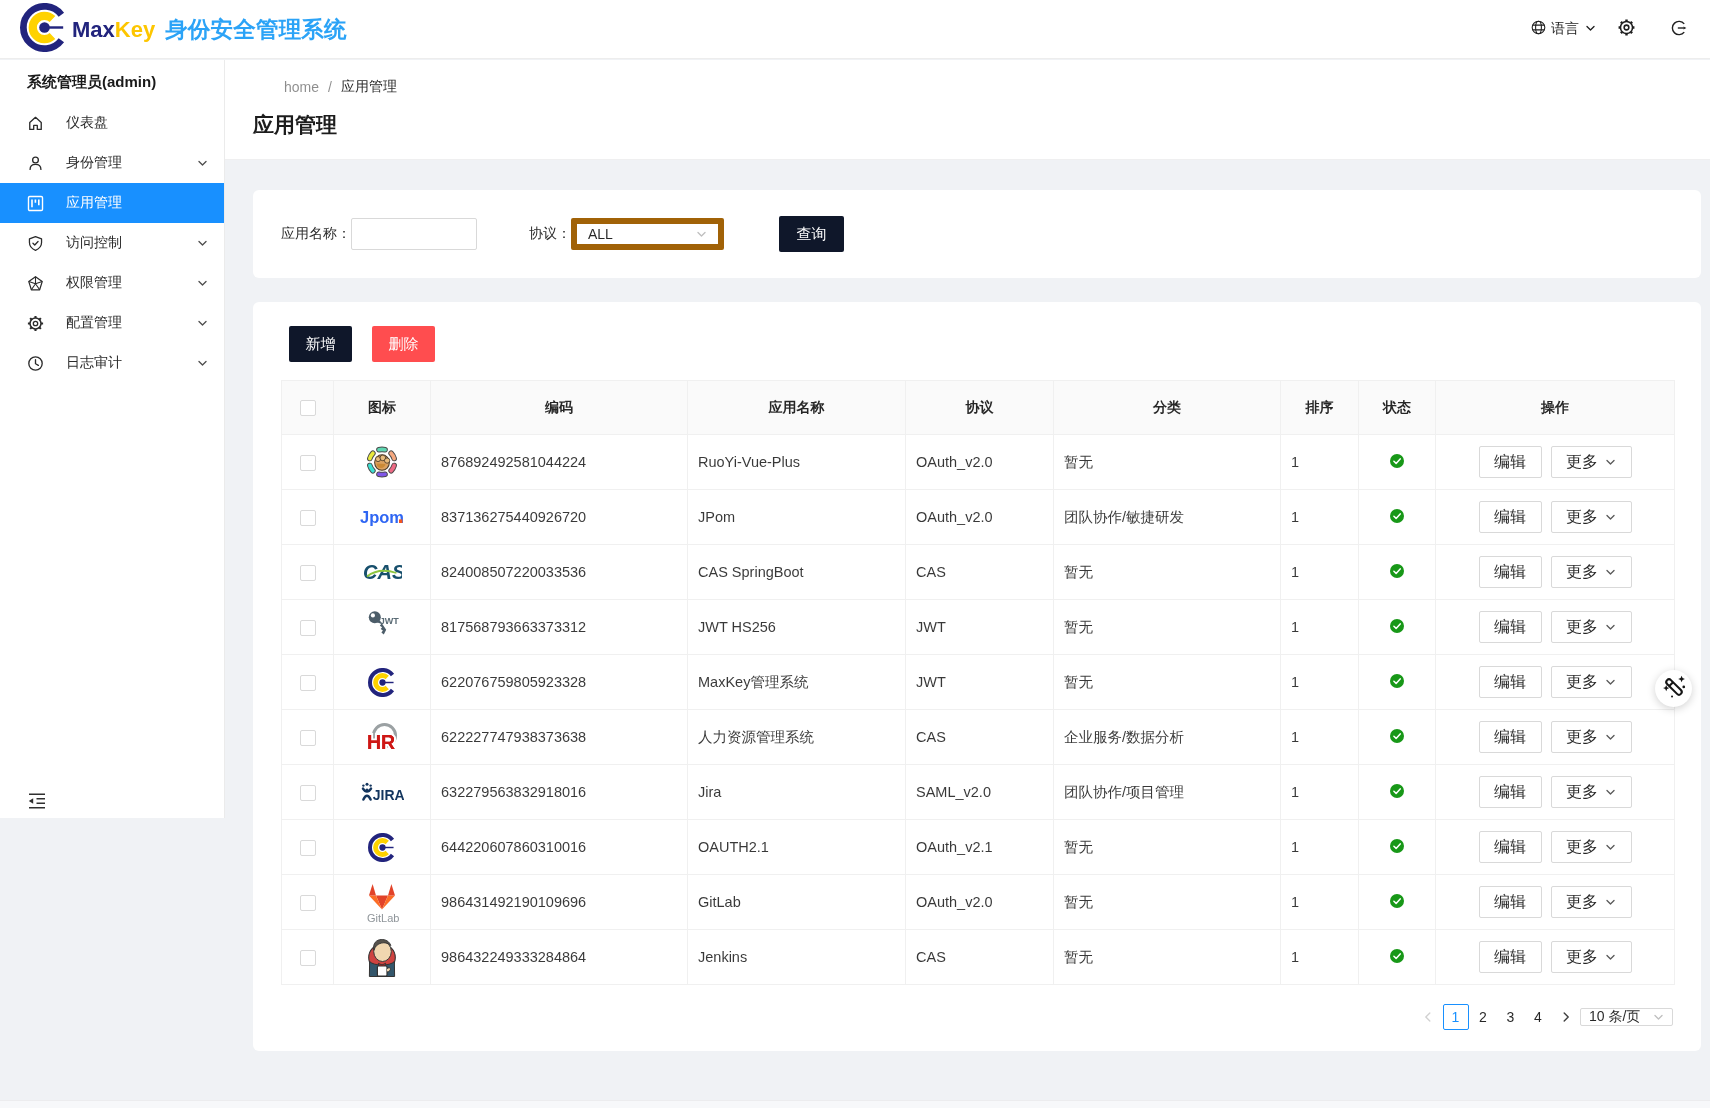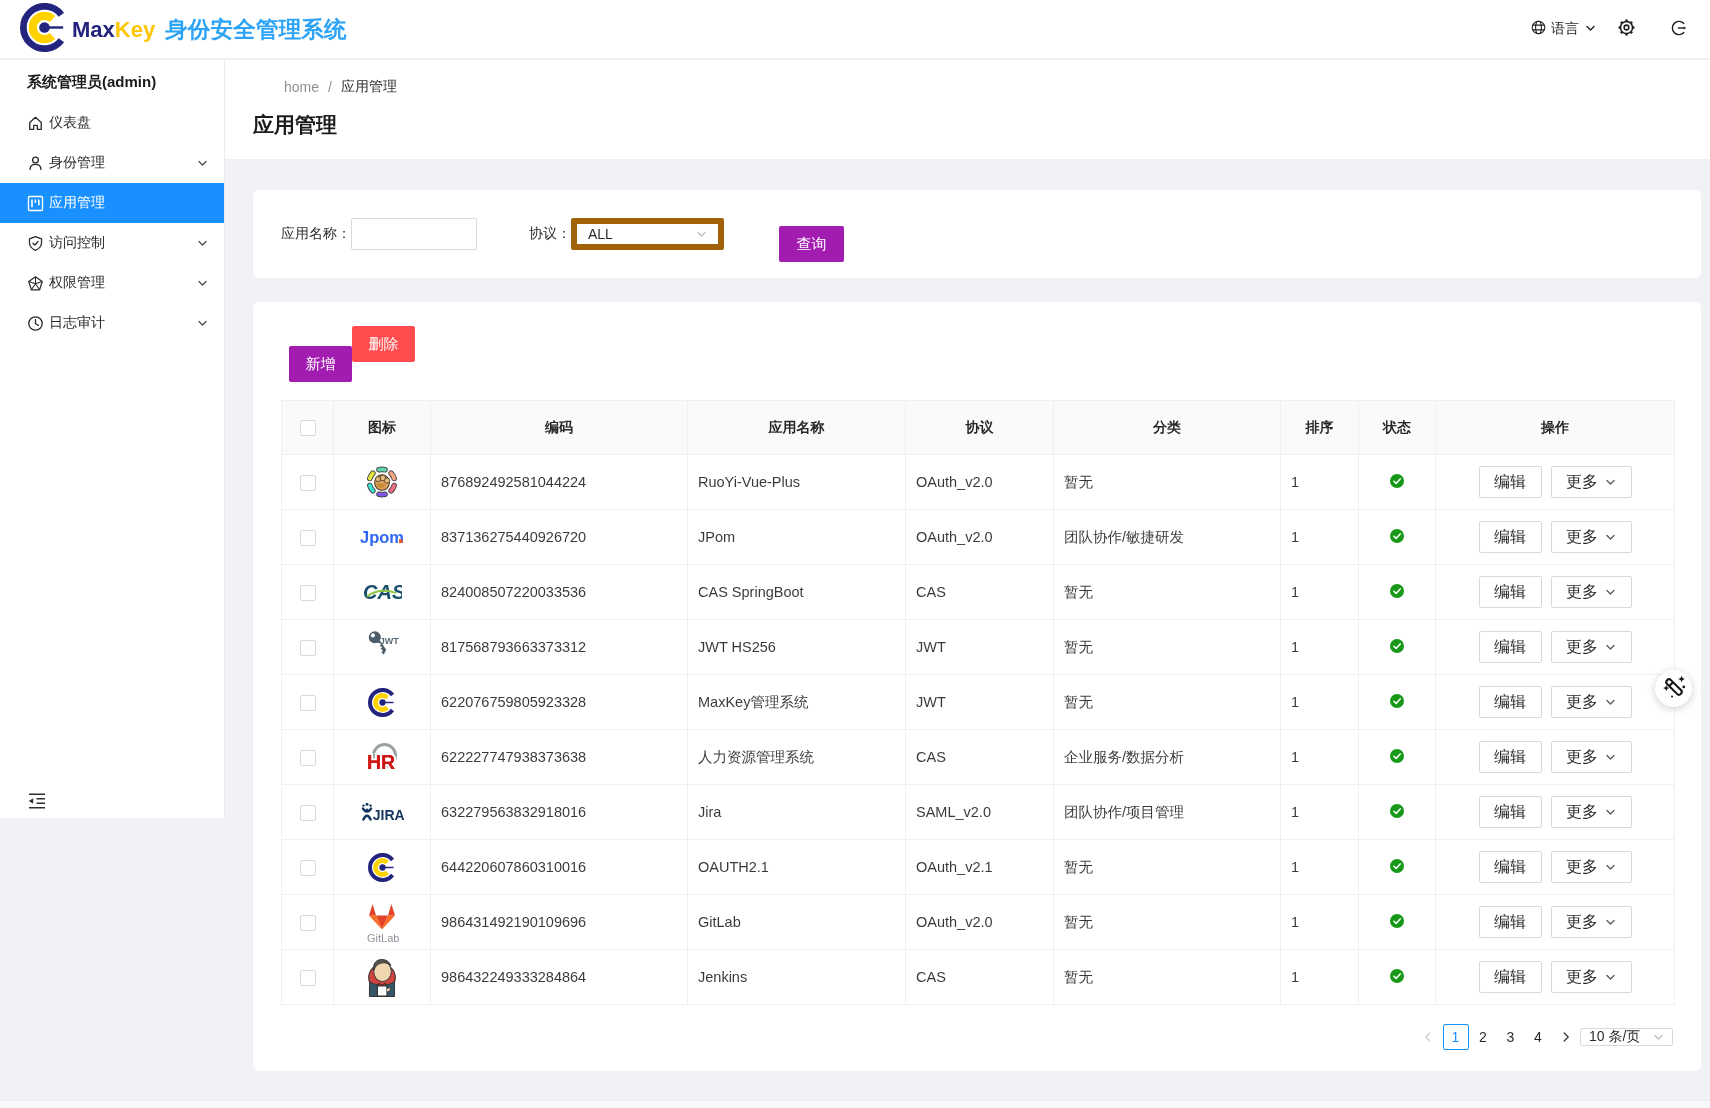--- a/index.html
+++ b/index.html
@@ -34,21 +34,21 @@
     position:absolute; left:0; top:60px; width:225px; height:758px;
     background:#fff; border-right:1px solid #ebebeb; z-index:20;
   }
   .side-user { font-weight:700; font-size:15px; color:#1a1a1a; padding:13px 0 0 27px; height:43px; }
   .menu { margin-top:0; }
   .menu-item {
     height:40px; display:flex; align-items:center; padding:0 16px 0 27px;
     color:#2b2b2b; cursor:pointer; position:relative; font-size:14px;
   }
   .menu-item .mi-icon { width:17px; height:17px; flex:0 0 17px; display:flex; align-items:center; }
-  .menu-item .mi-label { margin-left:5px; }
+  .menu-item .mi-label { margin-left:22px; }
   .menu-item .mi-arrow { margin-left:auto; display:flex; color:#4d4d4d; }
   .menu-item.selected { background:#1890ff; color:#fff; }
   .side-fold { position:absolute; left:27px; bottom:7px; width:20px; height:20px; cursor:pointer; }
   
   .main { position:absolute; left:225px; top:60px; width:1485px; }
   .band { background:#fff; height:100px; padding:18px 0 0 28px; border-bottom:1px solid #efeff0;}
   .crumb { font-size:14px; color:rgba(0,0,0,.45); display:flex; align-items:center;margin-left:31px; }
   .crumb .sep { margin:0 9px; color:rgba(0,0,0,.45); }
   .crumb .cur { color:rgba(0,0,0,.85); }
   .page-title { margin-top:15px; font-size:21px; font-weight:600; color:#1c1c1c; }
@@ -59,28 +59,28 @@
   .f-label { font-size:14px; color:rgba(0,0,0,.85); }
   .f-input { width:126px; height:32px; border:1px solid #d9d9d9; border-radius:2px; margin-left:0; background:#fff; outline:none; padding:0 8px; font-size:14px; }
   .f-select { width:153px; height:32px; border:6px solid #a16207; border-radius:2px; margin-left:0; background:#fff; display:flex; align-items:center; padding:0 11px; position:relative; cursor:pointer; }
   .f-select .chev { position:absolute; right:11px; color:#bfbfbf; display:flex; }
   .proto-label { margin-left:52px; }
   .btn {
     display:inline-flex; align-items:center; justify-content:center;
     border-radius:2px; font-size:16px; cursor:pointer; border:1px solid transparent;
     user-select:none;
   }
-  .btn-primary { background:#a21caf; color:#fff;margin-top:20px; }
+  .btn-primary { background:#0f172a; color:#fff; }
   .btn-danger { background:#ff4d4f; color:#fff; }
   .btn-default { background:#fff; border-color:#d9d9d9; color:rgba(0,0,0,.85); }
   .search-btn { width:65px; height:36px; margin-left:55px; font-size:15px; }
   .table-card { background:#fff; border-radius:6px; margin:24px 9px 0 28px; padding:24px 28px 20px 28px; position:relative; }
   .toolbar { display:flex; margin-left:8px; }
   .toolbar .btn { width:63px; height:36px; font-size:15px; }
-  .toolbar .btn + .btn { }
+  .toolbar .btn + .btn { margin-left:20px; }
   
   table.grid { border-collapse:collapse; table-layout:fixed; width:1393px; margin-top:18px; }
   .grid th, .grid td { border:1px solid #f0f0f0; font-weight:400; }
   .grid th {
     background:#fafafa; height:54px; font-weight:600; color:rgba(0,0,0,.85);
     font-size:14px; text-align:center;
   }
   .grid td { height:55px; font-size:14.5px; color:rgba(0,0,0,.78); padding:0 0 0 10px; background:#fff; }
   .grid td.c { text-align:center; padding:0; }
   .cb { width:16px; height:16px; border:1px solid #d9d9d9; border-radius:2px; background:#fff; display:inline-block; vertical-align:middle; cursor:pointer; }
@@ -209,20 +209,37 @@
         </span>
       </div>
       <div class="menu-item">
         <span class="mi-icon">
           <svg width="17" height="17" viewBox="0 0 16 16" fill="none" stroke="currentColor" stroke-width="1.15" stroke-linejoin="round">
     <path d="M8 1.6 L14.3 6.2 L11.9 13.9 H4.1 L1.7 6.2 Z"></path>
     <path d="M8 1.6 L8 8.2 M1.7 6.2 L8 8.2 M14.3 6.2 L8 8.2 M4.1 13.9 L8 8.2 M11.9 13.9 L8 8.2" stroke-width="1"></path>
           </svg>
         </span>
     <span class="mi-label">权限管理</span>
+        <span class="mi-arrow">
+          <svg width="11" height="11" viewBox="0 0 10 10" fill="none" stroke="currentColor" stroke-width="1.2" stroke-linecap="round" stroke-linejoin="round">
+    <path d="M1.8 3.2 L5 6.4 L8.2 3.2"></path>
+          </svg>
+        </span>
+      </div>
+      <div class="menu-item">
+        <span class="mi-icon">
+          <svg width="17" height="17" viewBox="0 0 17 17" fill="none" stroke="currentColor">
+    <circle cx="8.5" cy="8.5" r="5.5" stroke-width="1.5"></circle>
+    <circle cx="8.5" cy="8.5" r="2.2" stroke-width="1.3"></circle>
+    <g stroke-width="2.1">
+      <path d="M8.5 3 V0.9 M8.5 14 V16.1 M3 8.5 H0.9 M14 8.5 H16.1 M4.61 4.61 L3.13 3.13 M12.39 12.39 L13.87 13.87 M4.61 12.39 L3.13 13.87 M12.39 4.61 L13.87 3.13"></path>
+    </g>
+          </svg>
+        </span>
+    <span class="mi-label">配置管理</span>
         <span class="mi-arrow">
           <svg width="11" height="11" viewBox="0 0 10 10" fill="none" stroke="currentColor" stroke-width="1.2" stroke-linecap="round" stroke-linejoin="round">
     <path d="M1.8 3.2 L5 6.4 L8.2 3.2"></path>
           </svg>
         </span>
       </div>
       <div class="menu-item">
         <span class="mi-icon">
           <svg width="17" height="17" viewBox="0 0 16 16" fill="none" stroke="currentColor" stroke-width="1.25">
     <circle cx="8" cy="8" r="6.3"></circle>

